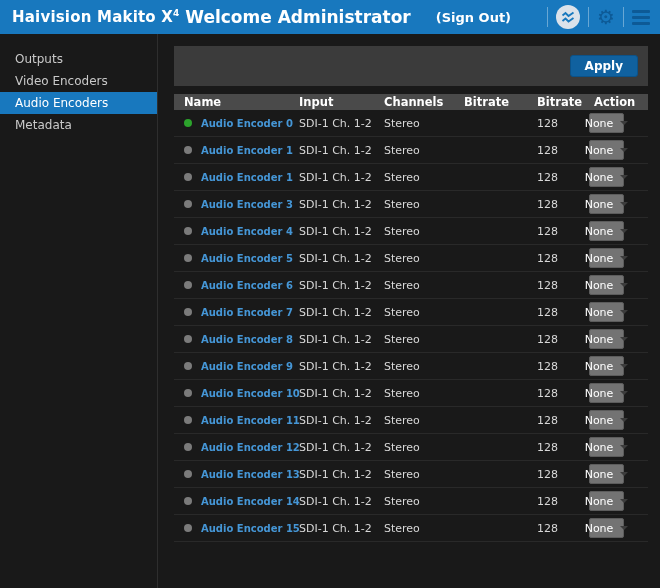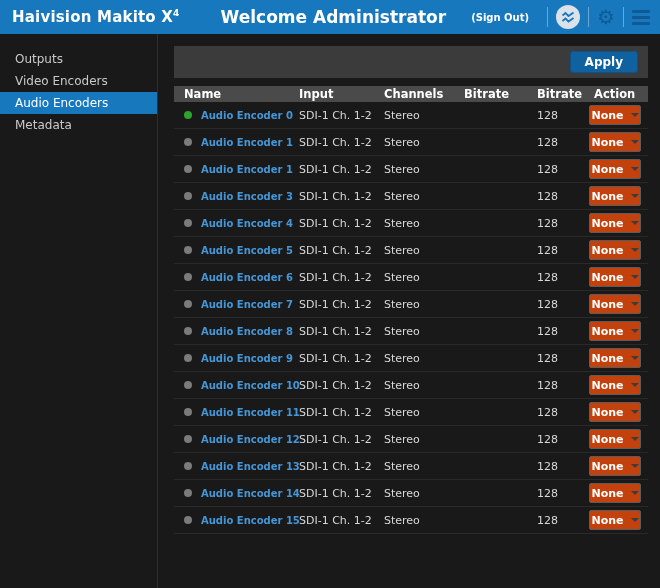--- a/index.html
+++ b/index.html
@@ -32,24 +32,24 @@
   }
   .welcome {
     color: #ffffff;
     font-size: 17px;
     font-weight: bold;
     margin-right: 25px;
     white-space: nowrap;
   }
   .signout {
     color: #ffffff;
-    font-size: 10px;
+    font-size: 13px;
     font-weight: bold;
     cursor: pointer;
-    margin-right: 10px;
+    margin-right: 28px;
     white-space: nowrap;
   }
   .topbar-sep {
     width: 1px; height: 20px;
     background: rgba(255,255,255,.35);
     margin: 0 8px;
   }
   .status-circle {
     width: 24px; height: 24px;
     border-radius: 50%;
@@ -90,21 +90,21 @@
     cursor: pointer;
     white-space: nowrap;
   }
   .side-item.active { background: #1878be; color: #ffffff; }
 
   .content { flex: 1; padding: 0 12px 0 16px; }
 
   
   .toolbar {
     margin-top: 12px;
-    height: 32px;
+    height: 40px;
     background: #3b3b3b;
     display: flex;
     align-items: center;
     justify-content: flex-end;
     padding-right: 10px;
   }
   .apply-btn {
     background: #10619f;
     color: #ffffff;
     border: 1px solid #0c5288;
@@ -151,28 +151,28 @@
     color: #4596d6;
     font-size: 10px;
     font-weight: bold;
     text-decoration: none;
     cursor: pointer;
     white-space: nowrap;
   }
   .cell { padding-left: 10px; white-space: nowrap; }
   .action-cell { padding-left: 5px; }
   .none-btn {
-    width: 52px; height: 20px;
-    background: #c2410c;
+    width: 35px; height: 20px;
+    background: #737373;
     border: 1px solid #5c5c5c;
     border-radius: 2px;
     color: #ffffff;
     font-family: inherit;
     font-size: 11px;
-    font-weight: bold;
+    font-weight: normal;
     display: flex; align-items: center; justify-content: center;
     gap: 7px;
     cursor: pointer;
   }
   .caret {
     width: 0; height: 0;
     border-left: 4px solid transparent;
     border-right: 4px solid transparent;
     border-top: 4px solid #3c3c3c;
   }

